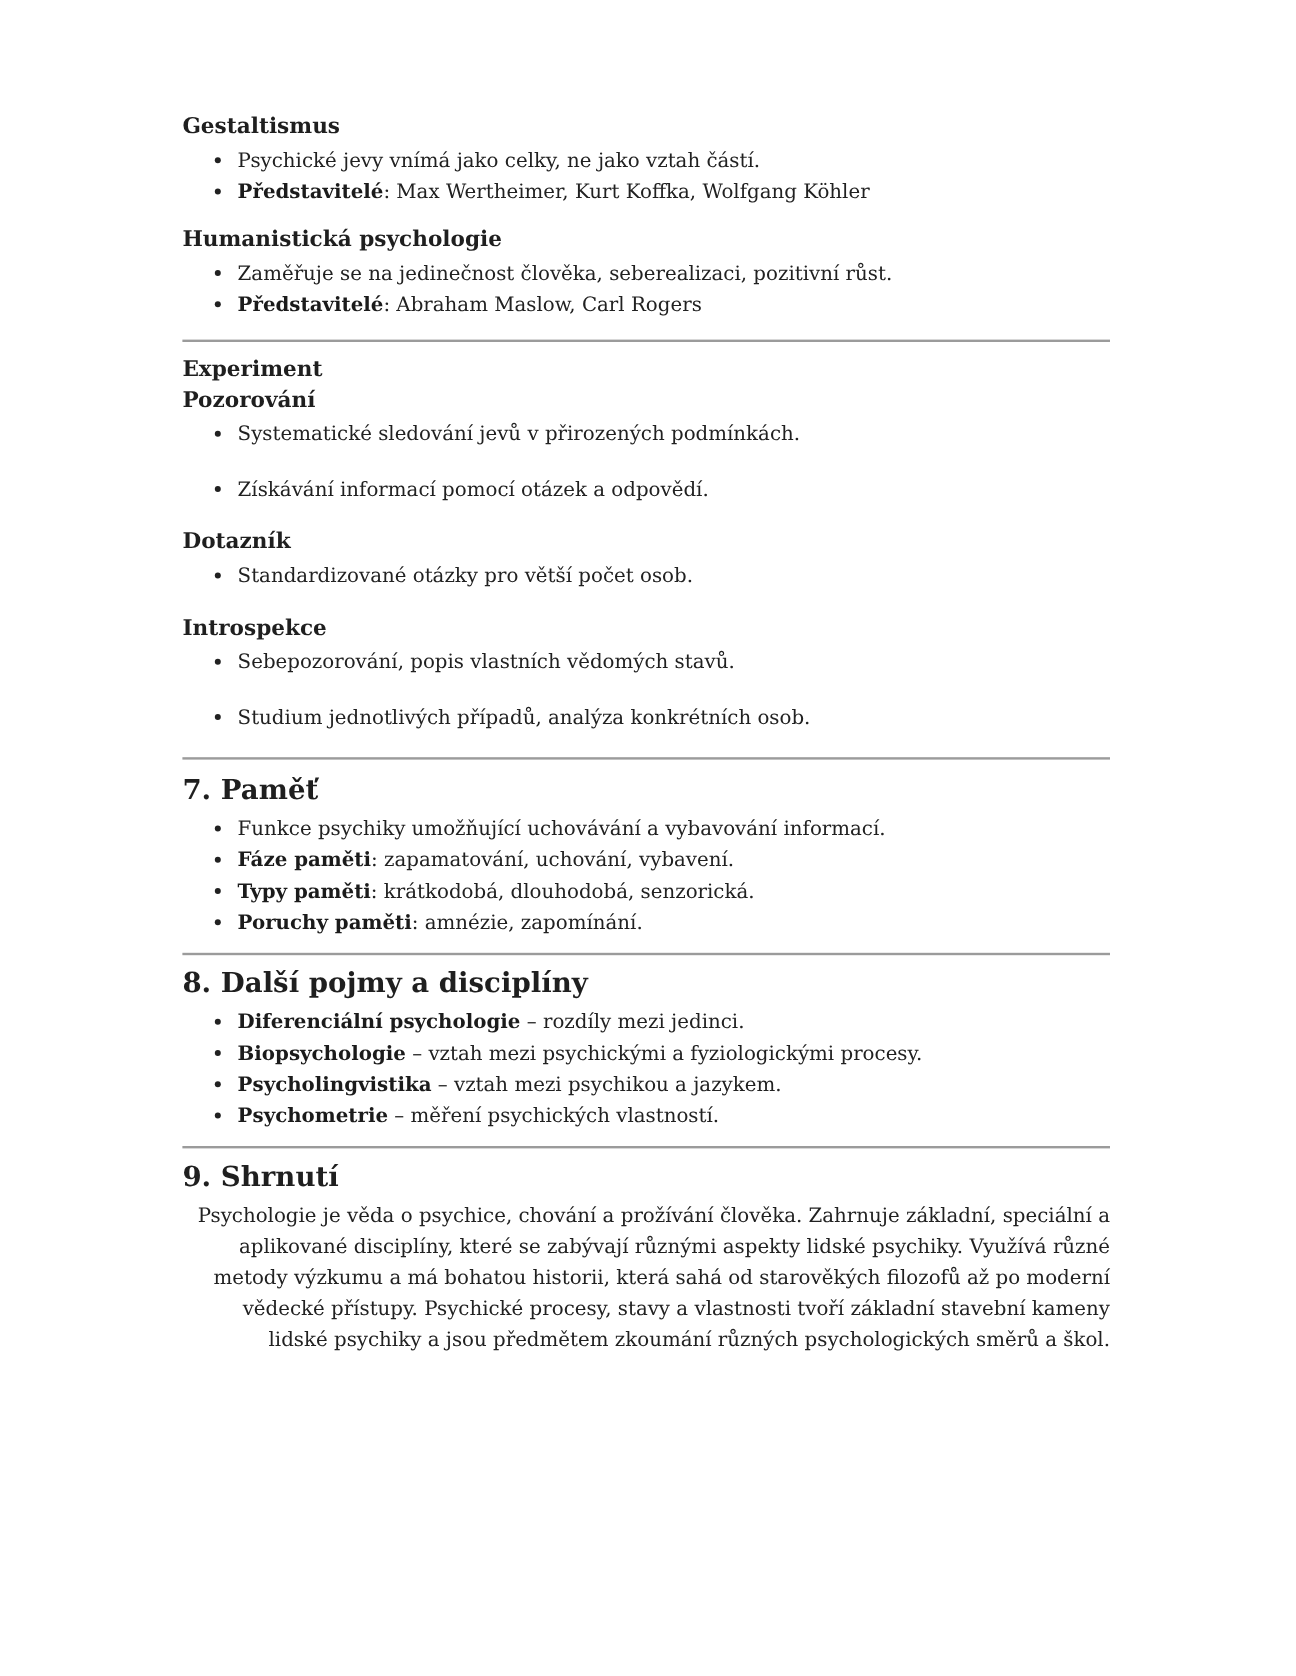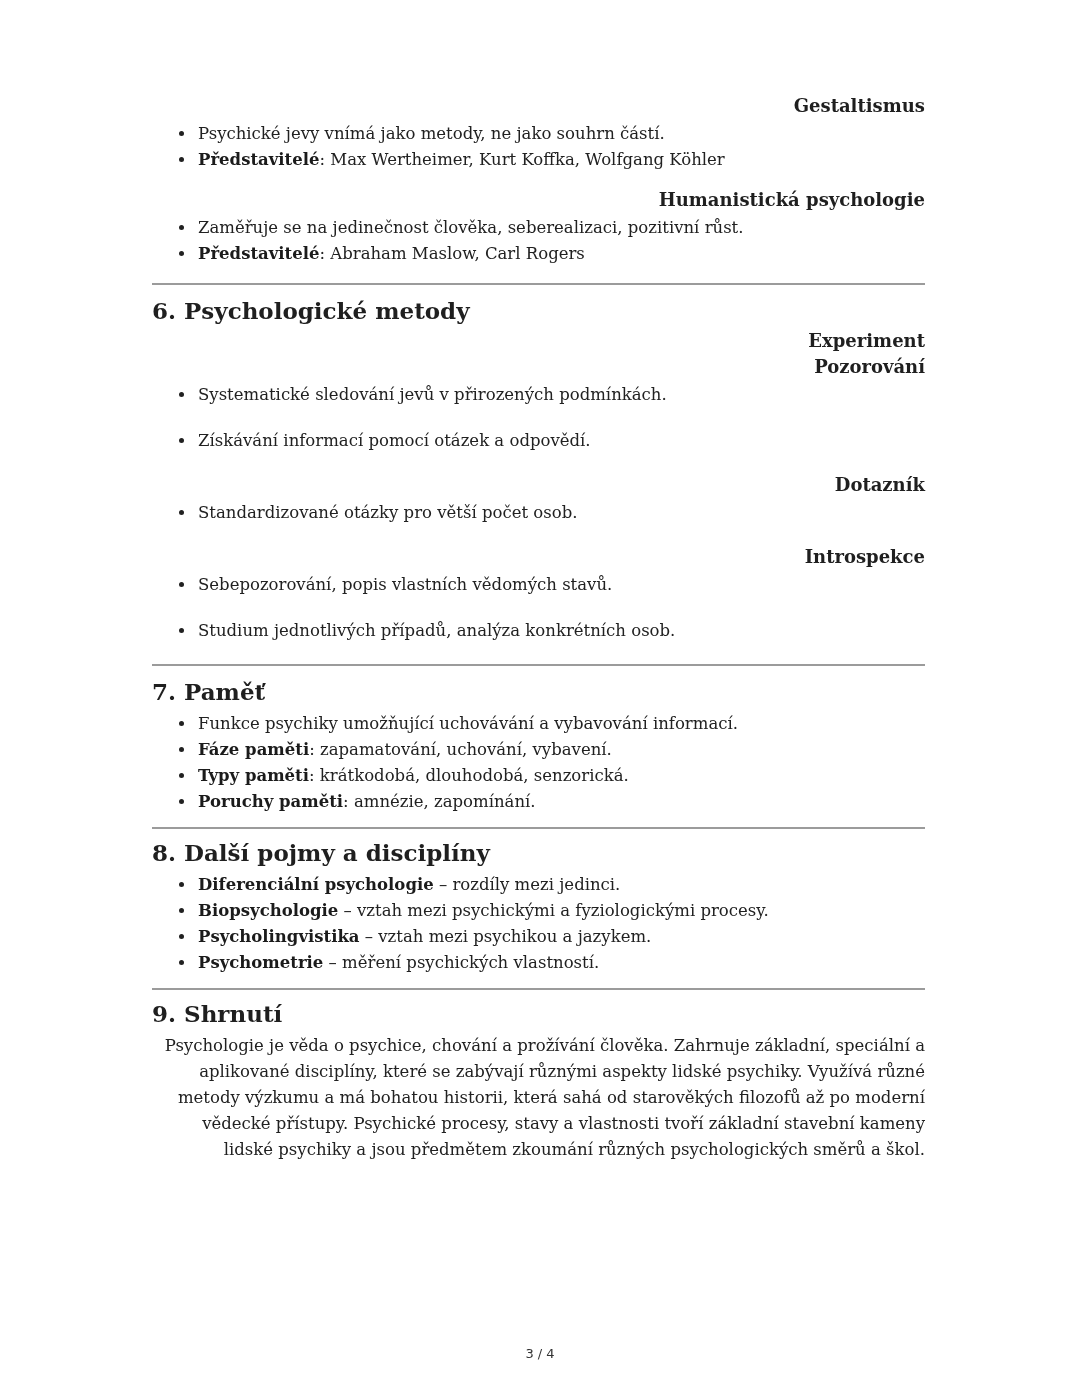--- a/index.html
+++ b/index.html
@@ -24,21 +24,20 @@
     font-weight: 700;
     color: #1f1f1f;
     margin: 0 0 5px 0;
   }
   h3.sub-heading {
     font-size: 18px;
     line-height: 22px;
     font-weight: 700;
     color: #1f1f1f;
     margin: 0 0 4px 0;
-    text-align: right;
   }
   ul.bullets {
     margin: 0;
     padding: 0 0 0 44px;
     list-style: disc;
   }
   ul.bullets li {
     font-size: 16.5px;
     line-height: 26px;
     color: #212121;
@@ -74,33 +73,32 @@
   }
 </style>
 </head>
 <body>
 
 <div class="page">
   <div class="content">
 
     <h3 class="sub-heading">Gestaltismus</h3>
     <ul class="bullets mb16">
-      <li><strong class="b"></strong><span>Psychické jevy vnímá jako metody, ne jako souhrn částí.</span></li>
+      <li><strong class="b"></strong><span>Psychické jevy vnímá jako celky, ne jako vztah částí.</span></li>
       <li><strong class="b">Představitelé</strong><span>: Max Wertheimer, Kurt Koffka, Wolfgang Köhler</span></li>
     </ul>
 
     <h3 class="sub-heading">Humanistická psychologie</h3>
     <ul class="bullets mb16">
       <li><strong class="b"></strong><span>Zaměřuje se na jedinečnost člověka, seberealizaci, pozitivní růst.</span></li>
       <li><strong class="b">Představitelé</strong><span>: Abraham Maslow, Carl Rogers</span></li>
     </ul>
 
     <hr class="divider">
 
-    <h2 class="section-heading">6. Psychologické metody</h2>
 
     <h3 class="sub-heading">Experiment</h3>
 
     <h3 class="sub-heading">Pozorování</h3>
     <ul class="bullets mb20">
       <li><strong class="b"></strong><span>Systematické sledování jevů v přirozených podmínkách.</span></li>
     </ul>
 
     <ul class="bullets mb20">
       <li><strong class="b"></strong><span>Získávání informací pomocí otázek a odpovědí.</span></li>
@@ -140,14 +138,13 @@
       <li><strong class="b">Psychometrie</strong><span> – měření psychických vlastností.</span></li>
     </ul>
 
     <hr class="divider dm10">
 
     <h2 class="section-heading">9. Shrnutí</h2>
     <p class="summary-paragraph">Psychologie je věda o psychice, chování a prožívání člověka. Zahrnuje základní, speciální a aplikované disciplíny, které se zabývají různými aspekty lidské psychiky. Využívá různé metody výzkumu a má bohatou historii, která sahá od starověkých filozofů až po moderní vědecké přístupy. Psychické procesy, stavy a vlastnosti tvoří základní stavební kameny lidské psychiky a jsou předmětem zkoumání různých psychologických směrů a škol.</p>
 
   </div>
 
-  <div class="footer">3 / 4</div>
 </div>
 
 </body></html>

